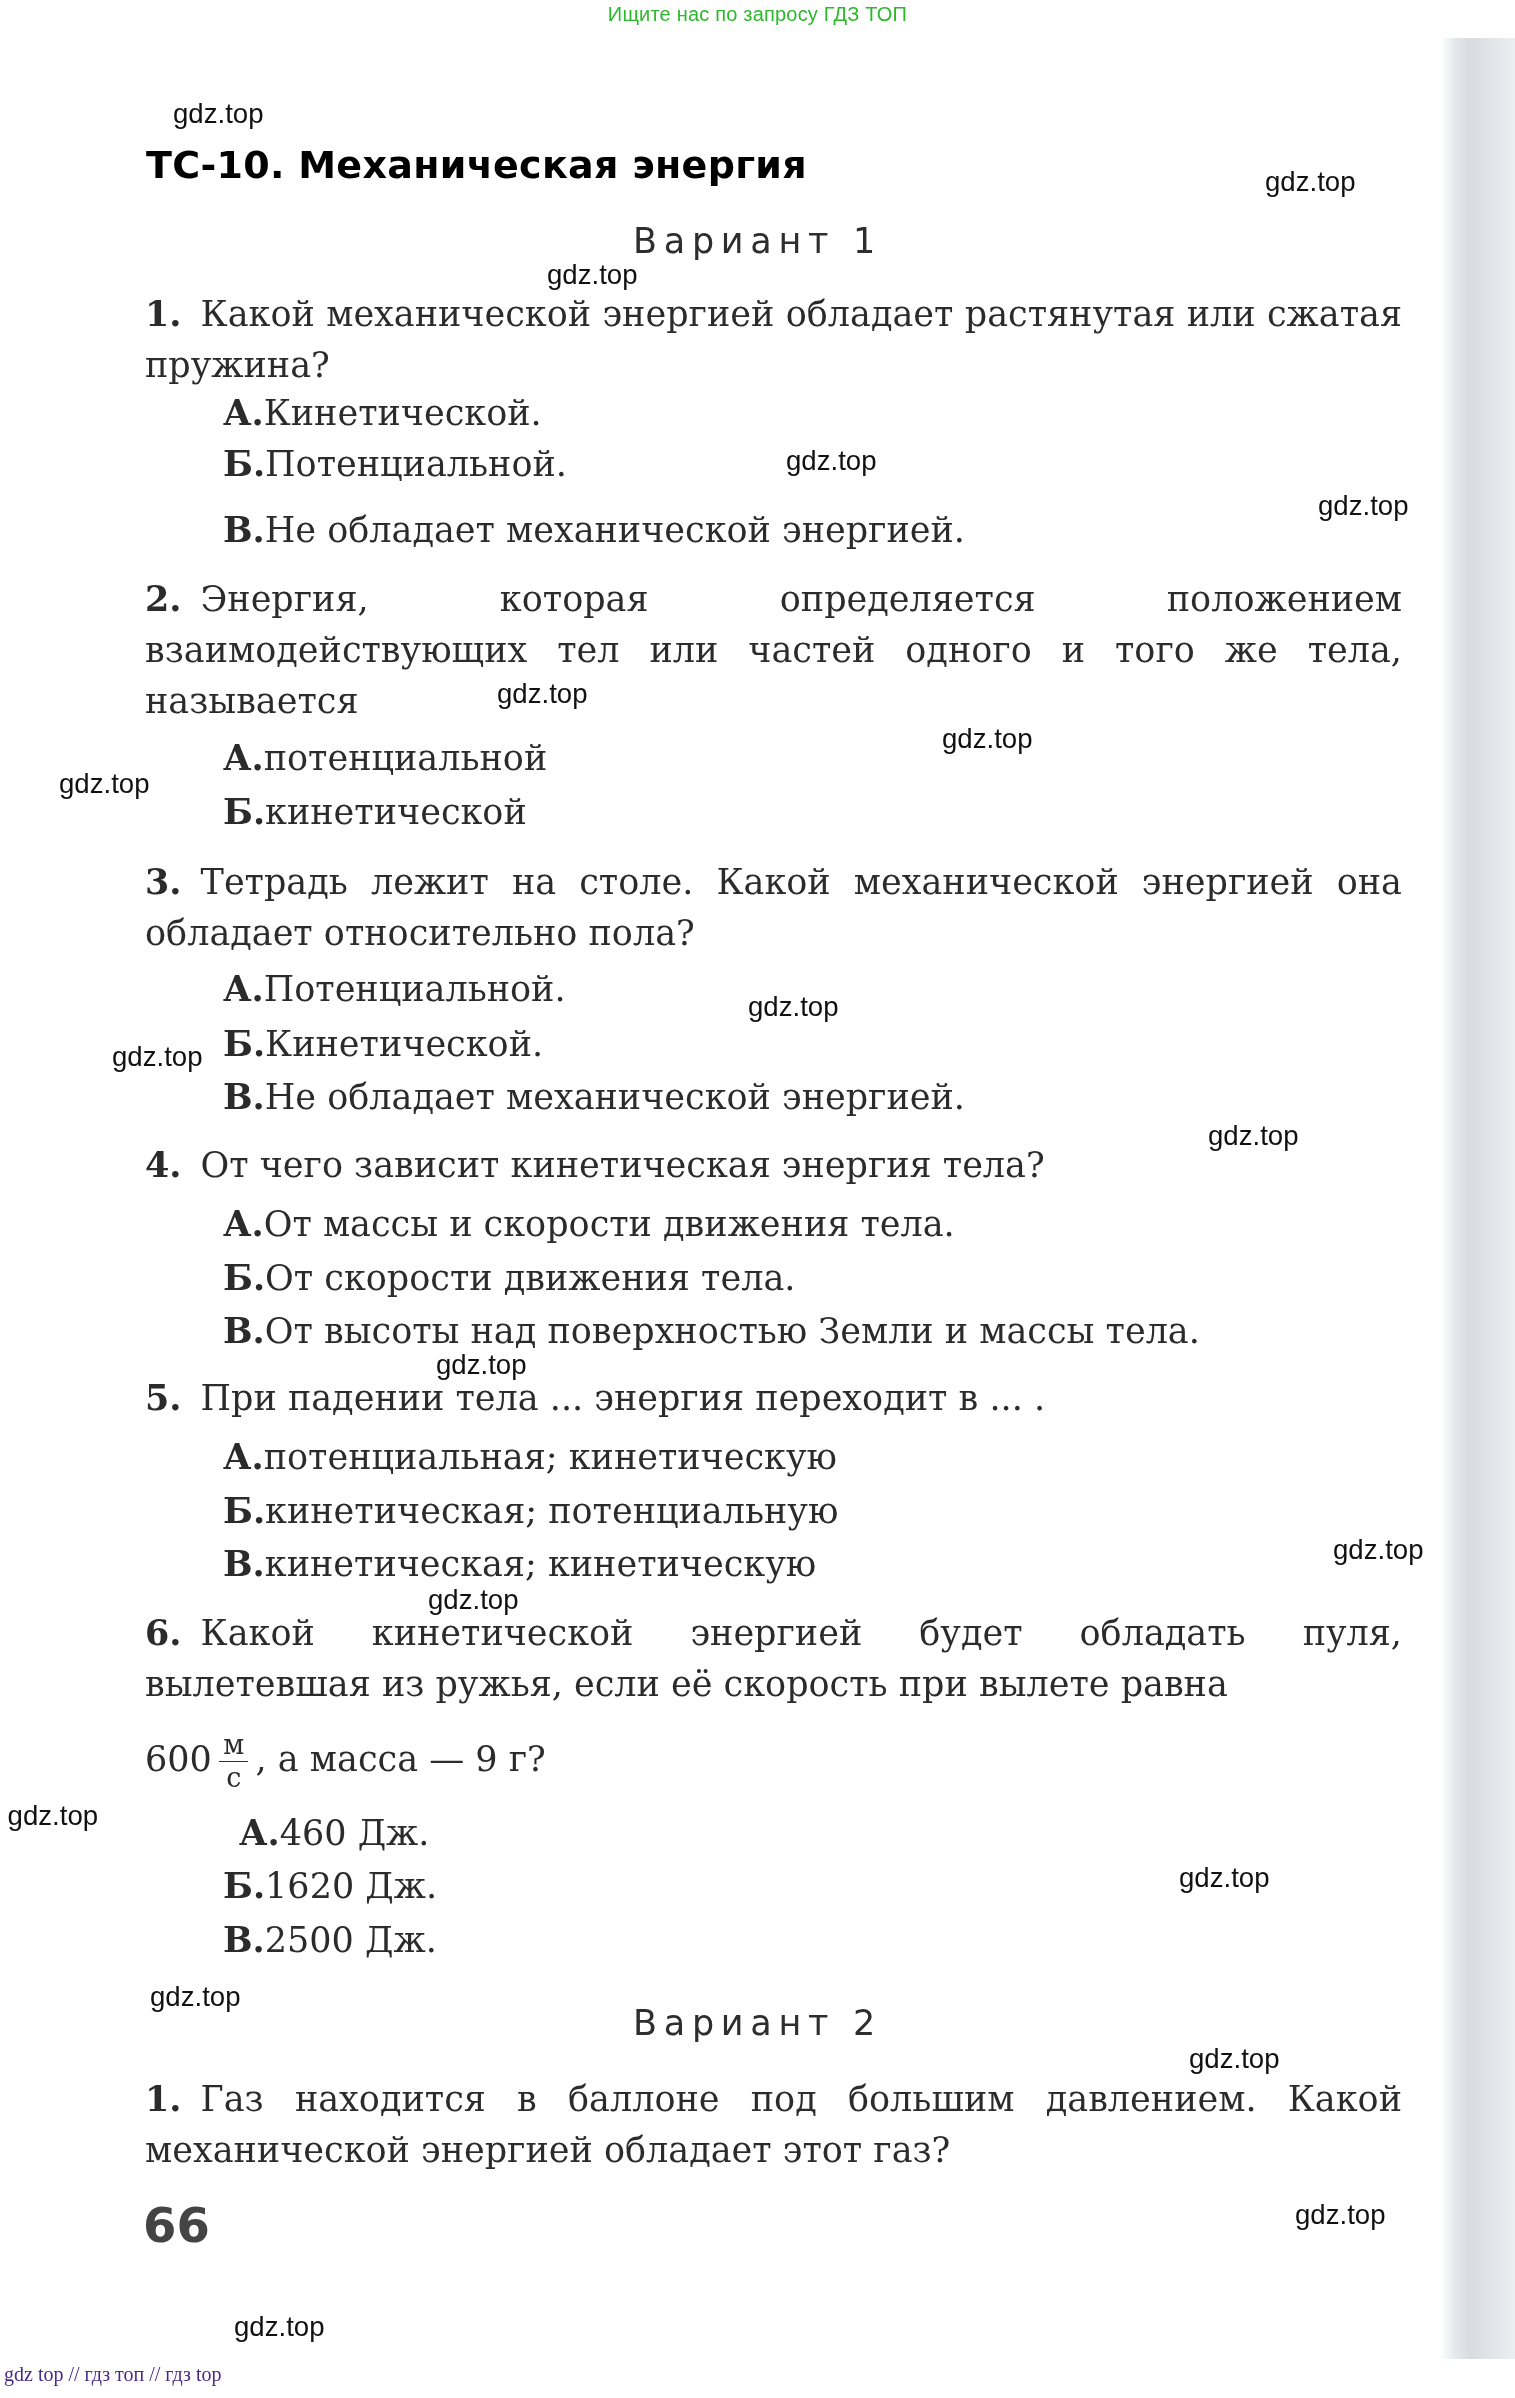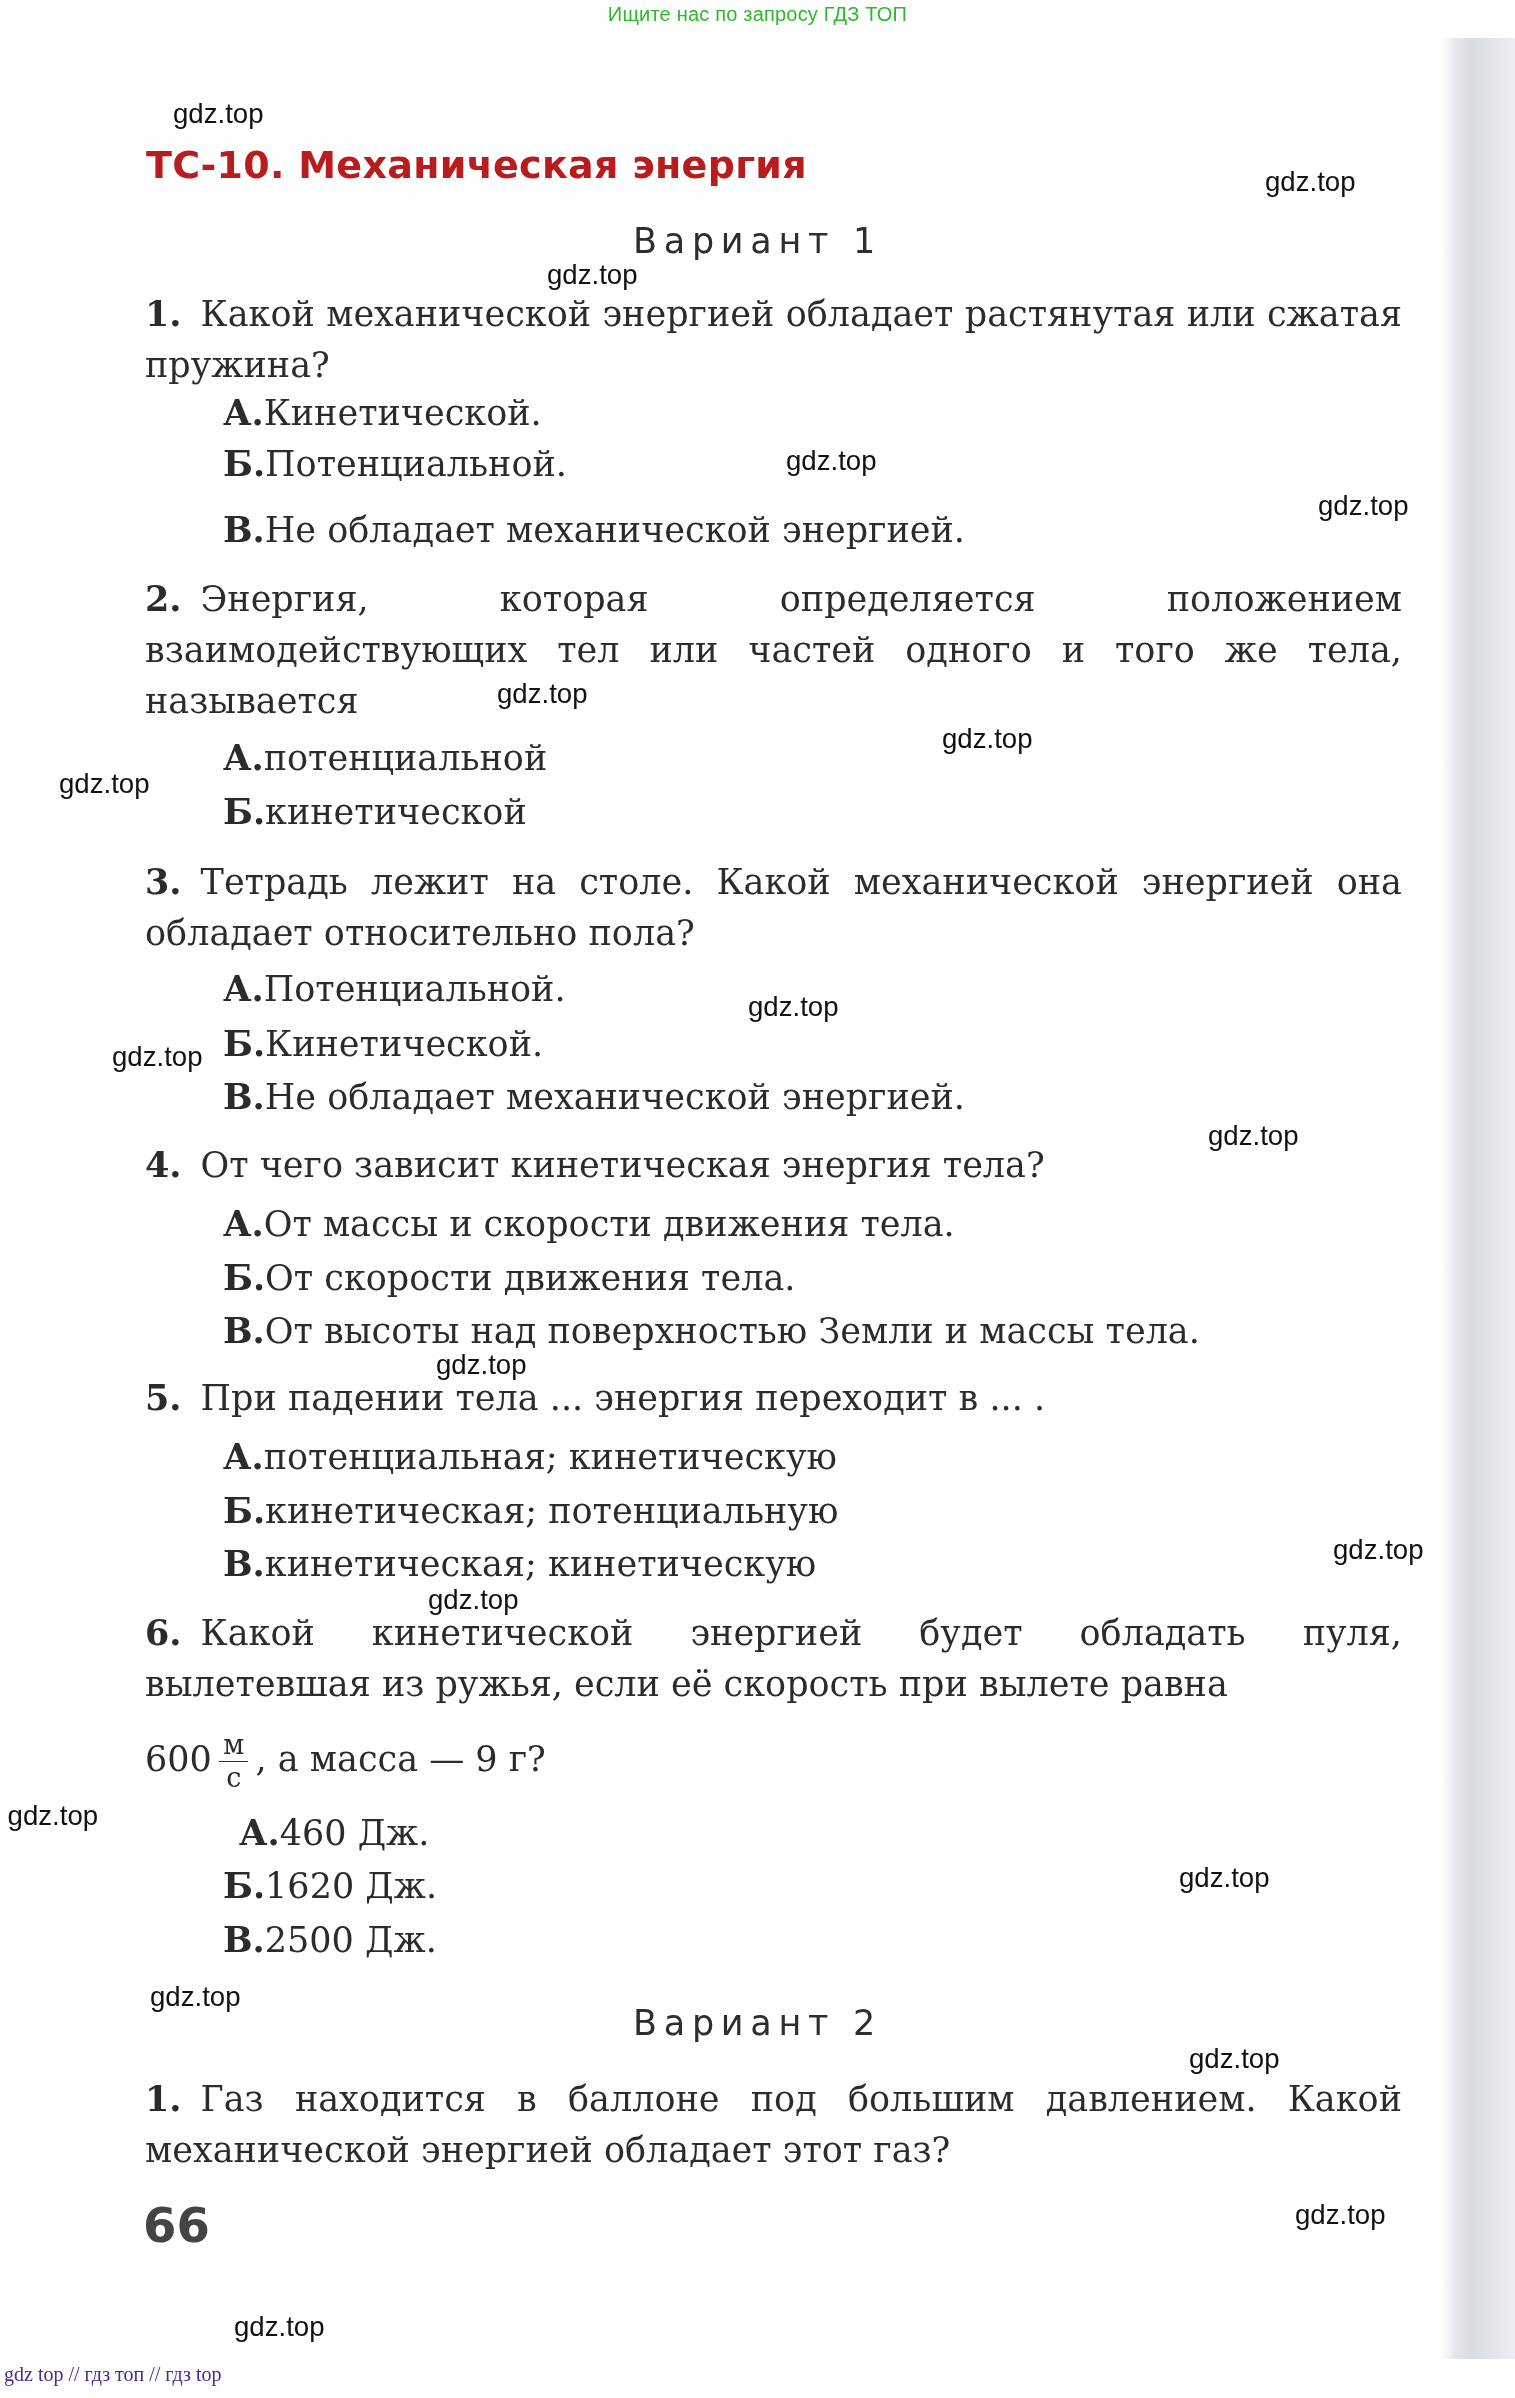--- a/index.html
+++ b/index.html
@@ -18,21 +18,21 @@
     font-family: "Liberation Sans", sans-serif; font-size: 20px; color: #2db82d;
     letter-spacing: 0.2px;
   }
   .bottom-banner {
     position: absolute; top: 2363px; left: 4px; width: 1515px; 
     font-family: Liberation Serif, serif; font-size: 20px; color: #4b2a8a;
   }
   .title {
     position: absolute; top: 143px; left: 146px;
     font-family: "DejaVu Sans", sans-serif; font-weight: bold; font-size: 38px;
-    color: #b91c1c; letter-spacing: 0.3px;
+    color: #000000; letter-spacing: 0.3px;
   }
   .variant {
     position: absolute; left: 0; width: 1515px; text-align: center;
     font-family: "DejaVu Sans", sans-serif; font-size: 35px; letter-spacing: 6.7px; color: #2e2e2e;
   }
   .q {
     position: absolute; left: 145px; width: 1257px;
     font-size: 35px; line-height: 51px; text-align: justify; color: #2b2b2b;
   }
   .q .num { font-weight: bold; margin-right: 19px; }

